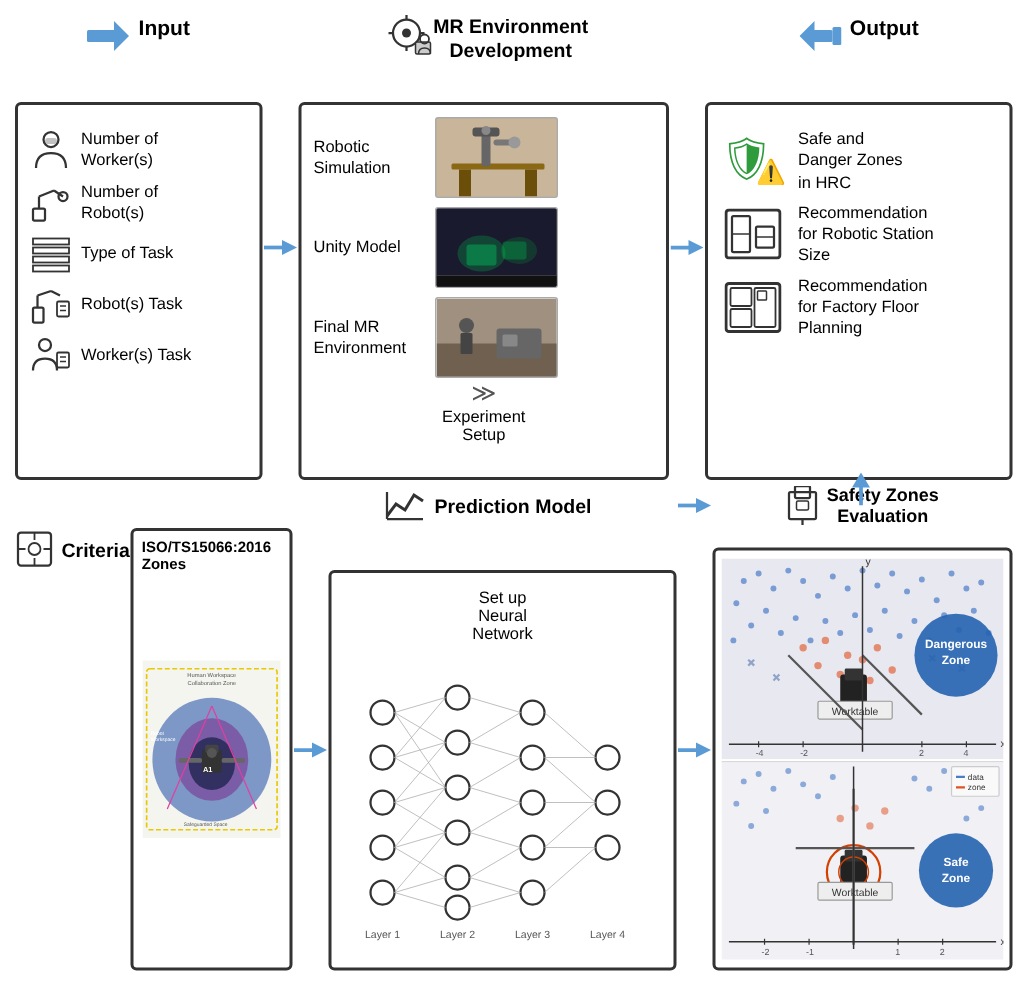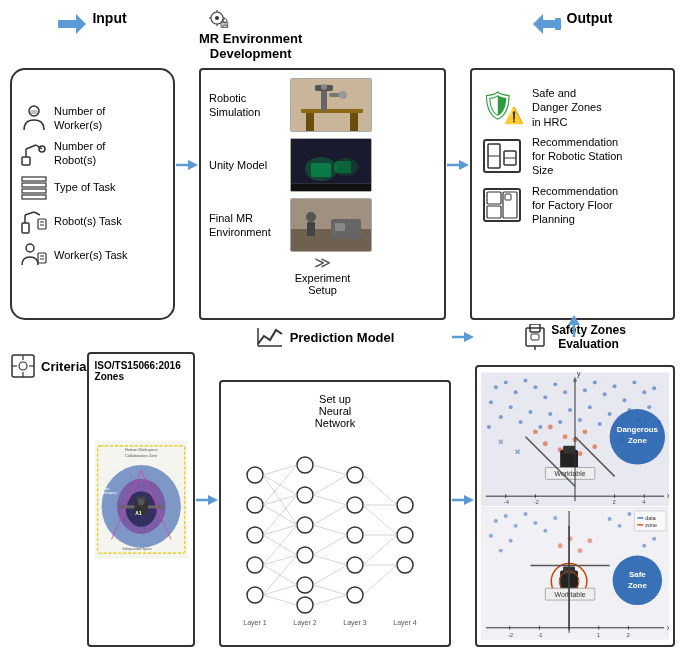--- a/index.html
+++ b/index.html
@@ -70,21 +70,21 @@
   <div style="display:flex; height:310px; gap:0; margin-bottom:6px;">
 
     <div class="col-wrap" style="width:165px;">
       <div class="section-header" style="height:52px;">
         <svg width="28" height="28">
           <rect x="0" y="10" width="20" height="8" fill="#5b9bd5" rx="1"></rect>
           <polygon points="18,4 28,14 18,24" fill="#5b9bd5"></polygon>
         </svg>
         <span style="font-weight:bold;font-size:14px;">Input</span>
       </div>
-      <div class="box box-fill" style="padding:28px 8px;border-radius:15px;">
+      <div class="box box-fill" style="padding:10px 8px;">
 
         <div class="input-item">
           <svg width="28" height="28" viewBox="0 0 28 28">
             <circle cx="14" cy="7" r="5" fill="none" stroke="#333" stroke-width="1.5"></circle>
             <path d="M4 26 Q4 16 14 16 Q24 16 24 26" fill="none" stroke="#333" stroke-width="1.5"></path>
             <rect x="10" y="6" width="8" height="4" rx="2" fill="#333" opacity="0.3"></rect>
           </svg>
           <span style="font-size:11px;line-height:1.3;">Number of<br>Worker(s)</span>
         </div>
 
@@ -136,21 +136,21 @@
     </div>
 
     <div style="display:flex;align-items:center;justify-content:center;width:24px;">
       <svg width="22" height="22">
         <line x1="0" y1="11" x2="14" y2="11" stroke="#5b9bd5" stroke-width="2.5"></line>
         <polygon points="12,6 22,11 12,16" fill="#5b9bd5"></polygon>
       </svg>
     </div>
 
     <div class="col-wrap" style="flex:1;">
-      <div class="section-header" style="height:52px;flex-direction:column;gap:0;">
+      <div class="section-header" style="height:52px;flex-direction:row;gap:0;">
         <svg width="36" height="28" viewBox="0 0 36 28" style="margin-bottom:2px;">
           <circle cx="18" cy="12" r="9" fill="none" stroke="#333" stroke-width="1.5"></circle>
           <circle cx="18" cy="12" r="3" fill="#333"></circle>
           <line x1="18" y1="3" x2="18" y2="0" stroke="#333" stroke-width="1.5"></line>
           <line x1="18" y1="21" x2="18" y2="24" stroke="#333" stroke-width="1.5"></line>
           <line x1="9" y1="12" x2="6" y2="12" stroke="#333" stroke-width="1.5"></line>
           <line x1="27" y1="12" x2="30" y2="12" stroke="#333" stroke-width="1.5"></line>
 
           <rect x="24" y="18" width="10" height="8" rx="1" fill="#ccc" stroke="#333" stroke-width="1"></rect>
           <circle cx="30" cy="16" r="3" fill="none" stroke="#333" stroke-width="1.2"></circle>

